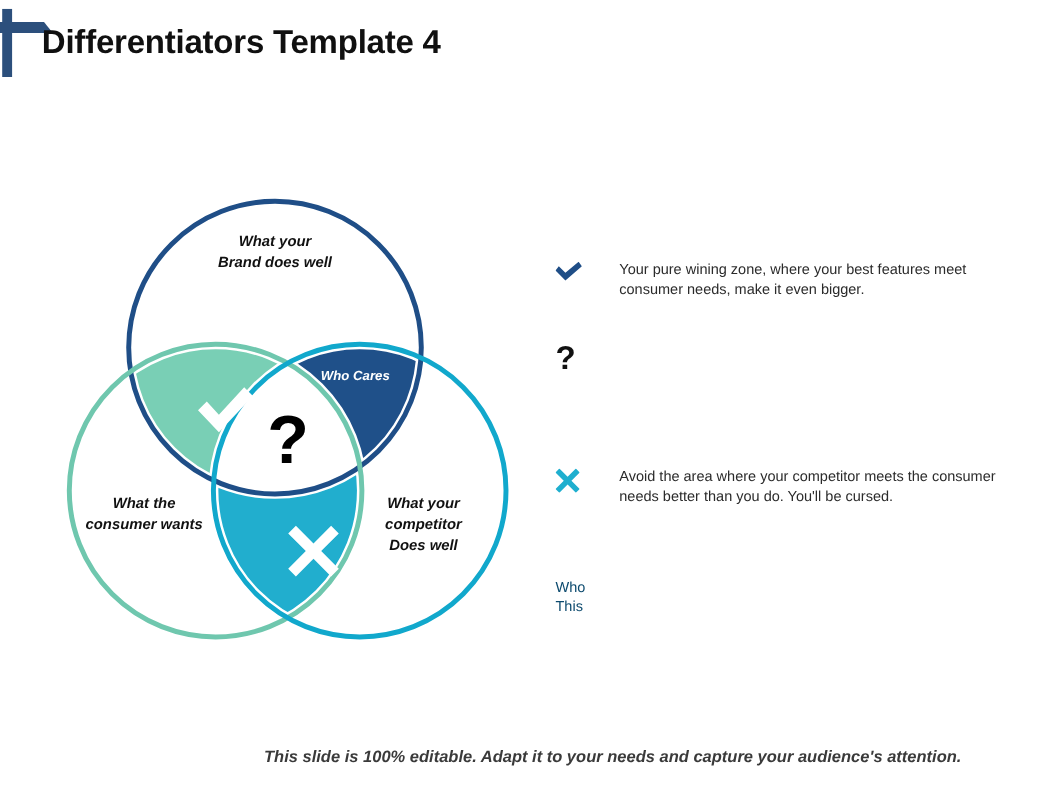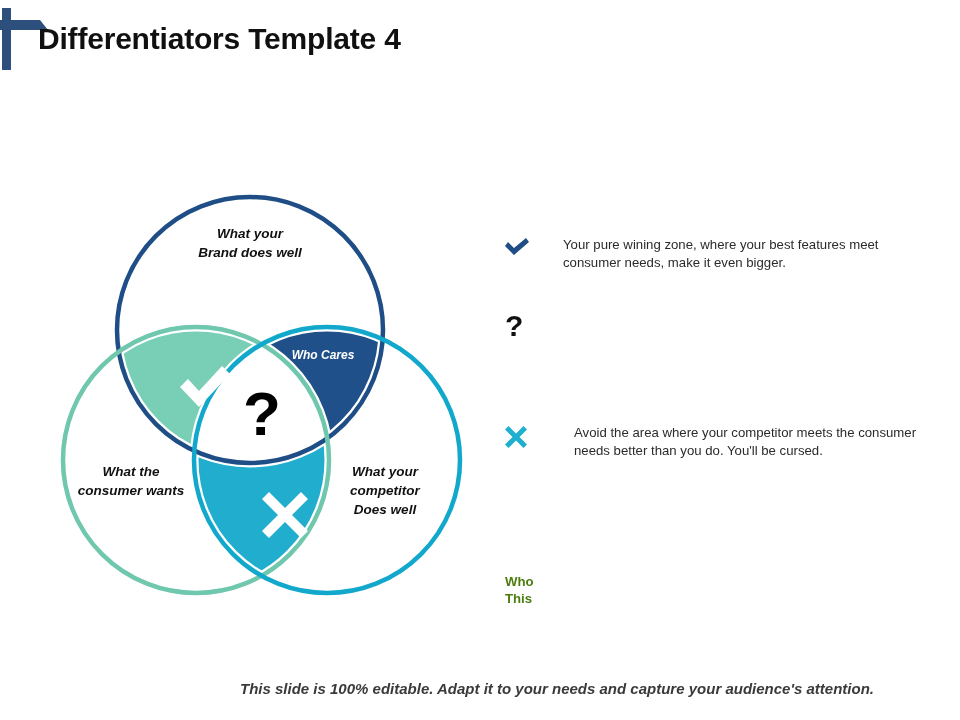--- a/index.html
+++ b/index.html
@@ -37,21 +37,21 @@
     font-weight: bold;
     color: #101010;
     letter-spacing: -0.2px;
     white-space: nowrap;
   }
 
   
   .venn-wrap {
     position: absolute;
     left: 40px;
-    top: 170px;
+    top: 156px;
     width: 440px;
     height: 430px;
   }
   .venn-svg { display: block; }
 
   .venn-outer-label {
     font-family: "Liberation Sans", sans-serif;
     font-size: 13.5px;
     font-weight: bold;
     font-style: italic;
@@ -95,25 +95,24 @@
   }
   .bullet-text {
     flex: 1 1 auto;
     font-size: 13.2px;
     line-height: 18px;
     color: #2b2b2b;
   }
   .who-cares-icon {
     font-size: 13.2px;
     line-height: 17px;
-    font-weight: bold;
-    color: #4d7c0f;
+    font-weight: normal;
+    color: #0c4a6e;
     width: 58px;
     flex: 0 0 58px;
-    margin-top: 48px;
   }
   .qmark-icon {
     font-size: 30px;
     line-height: 24px;
     font-weight: bold;
     color: #111111;
     font-family: "Liberation Sans", sans-serif;
   }
 
   
@@ -223,21 +222,21 @@
       </div>
       <div class="bullet-text">Your pure wining zone, where your best features meet consumer needs, make it even bigger.</div>
     </div>
 
     <div class="bullet-row" style="top:112px;">
       <div class="bullet-icon">
         <span class="qmark-icon">?</span>
       </div>
     </div>
 
-    <div class="bullet-row" style="top:224px;gap:11px;">
+    <div class="bullet-row" style="top:224px;">
       <div class="bullet-icon">
         <svg width="22" height="22" viewBox="0 0 22 22">
           <path d="M0 3.5 L3.5 0 L11 7.5 L18.5 0 L22 3.5 L14.5 11 L22 18.5 L18.5 22 L11 14.5 L3.5 22 L0 18.5 L7.5 11 Z" fill="#1FAFCF"></path>
         </svg>
       </div>
       <div class="bullet-text">Avoid the area where your competitor meets the consumer needs better than you do. You'll be cursed.</div>
     </div>
 
     <div class="bullet-row" style="top:325px;">
       <div class="who-cares-icon">

